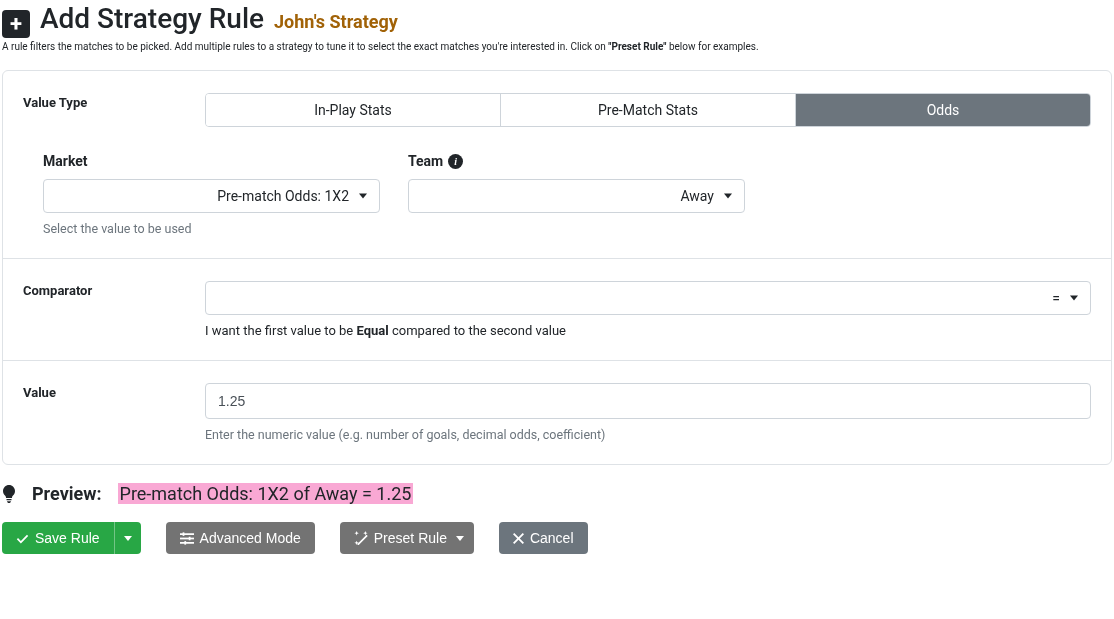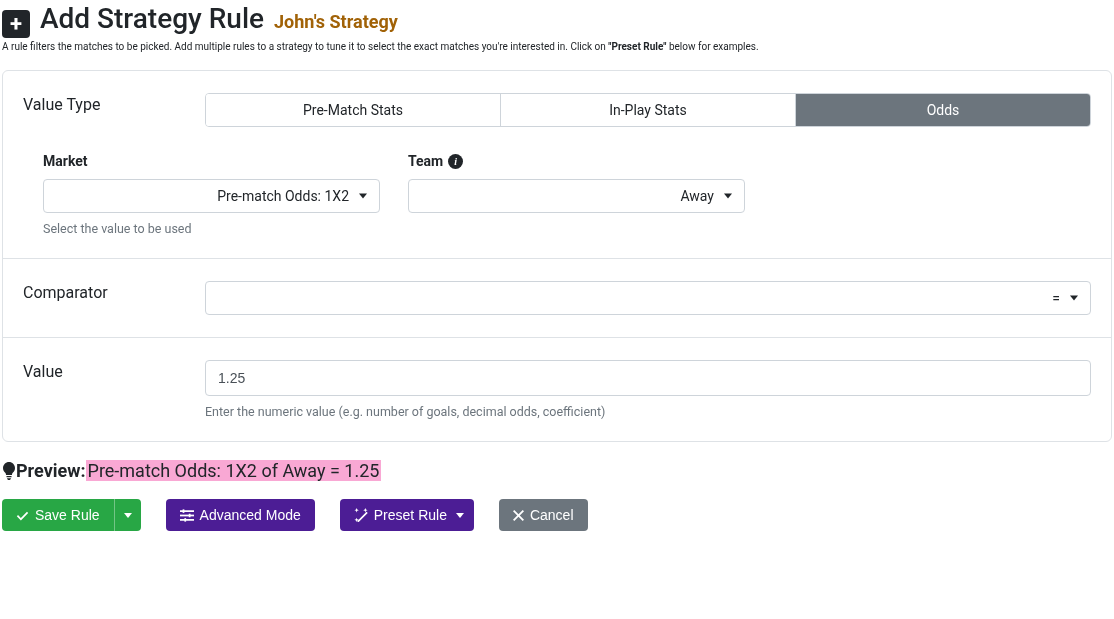--- a/index.html
+++ b/index.html
@@ -9,45 +9,45 @@
 .header-row { display: flex; align-items: baseline; gap: 10px; }
 .plus-icon { display: inline-flex; align-items: center; justify-content: center; width: 28px; height: 28px; background: #212529; color: #fff; border-radius: 4px; font-size: 22px; font-weight: 700; line-height: 1; position: relative; top: 3px; }
 .page-title { font-size: 28px; font-weight: 500; color: #212529; }
 .page-subtitle { font-size: 18px; color: #a16207; font-weight: 700; }
 .description { font-size: 10px; color: #212529; padding: 6px 12px 18px 2px; }
 .description b { font-weight: 700; }
 .card { border: 1px solid #dee2e6; border-radius: 6px; margin: 0 2px 18px 2px; }
 .card-sec { padding: 22px 20px; border-bottom: 1px solid #dee2e6; }
 .card-sec:last-child { border-bottom: none; }
 .form-row { display: flex; align-items: flex-start; }
-.form-label { width: 182px; font-weight: 400; font-size: 16px; padding-top: 2px; }
+.form-label { width: 182px; font-weight: 700; font-size: 13px; padding-top: 2px; }
 .form-content { flex: 1; }
 .btn-group { display: flex; width: 100%; border: 1px solid #ced4da; border-radius: 4px; overflow: hidden; }
 .btn-group .tab { flex: 1; text-align: center; padding: 8px 0; font-size: 14px; background: #fff; color: #212529; cursor: pointer; border-right: 1px solid #ced4da; }
 .btn-group .tab:last-child { border-right: none; }
 .btn-group .tab.active { background: #6c757d; color: #fff; }
 .two-col { display: flex; gap: 28px; }
 .two-col > div:first-child { width: 337px; margin-left: 20px; }
 .two-col > div:nth-child(2) { width: 337px; }
 .field-label { font-weight: 700; font-size: 14px; margin-bottom: 10px; display: flex; align-items: center; gap: 5px; }
 .info-icon-wrap { display:inline-flex; width:15px; height:15px; background:#212529; border-radius:50%; align-items:center; justify-content:center; color:#fff; font-size:10px; font-weight:700; font-style: italic; font-family: serif;}
 .select { position: relative; border: 1px solid #ced4da; border-radius: 4px; padding: 8px 30px 8px 12px; font-size: 14px; background: #fff; cursor: pointer; text-align: right; }
 .select::after { content: ""; position: absolute; right: 12px; top: 50%; transform: translateY(-50%); border-left: 4px solid transparent; border-right: 4px solid transparent; border-top: 5px solid #212529; }
 .help-text { font-size: 12.5px; color: #6c757d; margin-top: 8px; }
 .help-plain { font-size: 13px; color: #212529; margin-top: 8px; }
 .help-plain b { font-weight: 700; }
 .input { width: 100%; border: 1px solid #ced4da; border-radius: 4px; padding: 9px 12px; font-size: 14px; color: #495057; }
-.preview-row { display: flex; align-items: center; gap: 0; padding: 0 0 0 2px; margin-bottom: 18px; }
+.preview-row { display: flex; align-items: center; gap: 16px; padding: 0 0 0 2px; margin-bottom: 18px; }
 .preview-label { font-size: 18px; font-weight: 700; }
 .preview-text { font-size: 18px; background: #f9a8d4; padding: 0 2px; }
 .actions { display: flex; gap: 25px; padding: 0 0 0 2px; }
 .btn { display: inline-flex; align-items: center; gap: 6px; padding: 8px 14px; border-radius: 4px; font-size: 14px; color: #fff; cursor: pointer; border: none; }
 .btn.dd { padding-right: 10px; }
 .btn-green { background: #28a745; }
-.btn-blue { background: #4c1d95; }
+.btn-blue { background: #737373; }
 .btn-grey { background: #6c757d; }
 .split { display: inline-flex; }
 .split .btn { border-radius: 4px 0 0 4px; }
 .split .caret-btn { border-radius: 0 4px 0 0; border-radius: 0 4px 4px 0; padding: 0 9px; display:flex; align-items:center; justify-content:center; border-left: 1px solid rgba(255,255,255,0.35); }
 .caret-down { width:0; height:0; border-left:4px solid transparent; border-right:4px solid transparent; border-top:5px solid #fff; display:inline-block;}
 .icon-svg { display:inline-flex; }
 </style>
 </head>
 <body>
 
@@ -63,22 +63,22 @@
     <span>A rule filters the matches to be picked. Add multiple rules to a strategy to tune it to select the exact matches you're interested in. Click on </span><b>"Preset Rule"</b><span> below for examples.</span>
   </div>
 
   <div class="card">
 
     <div class="card-sec">
       <div class="form-row">
         <div class="form-label">Value Type</div>
         <div class="form-content">
           <div class="btn-group">
+            <div class="tab">In-Play Stats</div>
             <div class="tab">Pre-Match Stats</div>
-            <div class="tab">In-Play Stats</div>
             <div class="tab active">Odds</div>
           </div>
         </div>
       </div>
 
       <div class="two-col" style="margin-top:26px;">
         <div>
           <div class="field-label">
               <span>Market</span>
             </div>
@@ -93,20 +93,23 @@
           <div class="select"><span>Away</span></div>
         </div>
       </div>
     </div>
 
     <div class="card-sec">
       <div class="form-row">
         <div class="form-label">Comparator</div>
         <div class="form-content">
           <div class="select" style="width:100%;"><span>=</span></div>
+          <div class="help-plain">
+            <span>I want the first value to be </span><b>Equal</b><span> compared to the second value</span>
+          </div>
         </div>
       </div>
     </div>
 
     <div class="card-sec">
       <div class="form-row">
         <div class="form-label">Value</div>
         <div class="form-content">
           <input class="input" value="1.25" style="">
           <div class="help-text">Enter the numeric value (e.g. number of goals, decimal odds, coefficient)</div>

